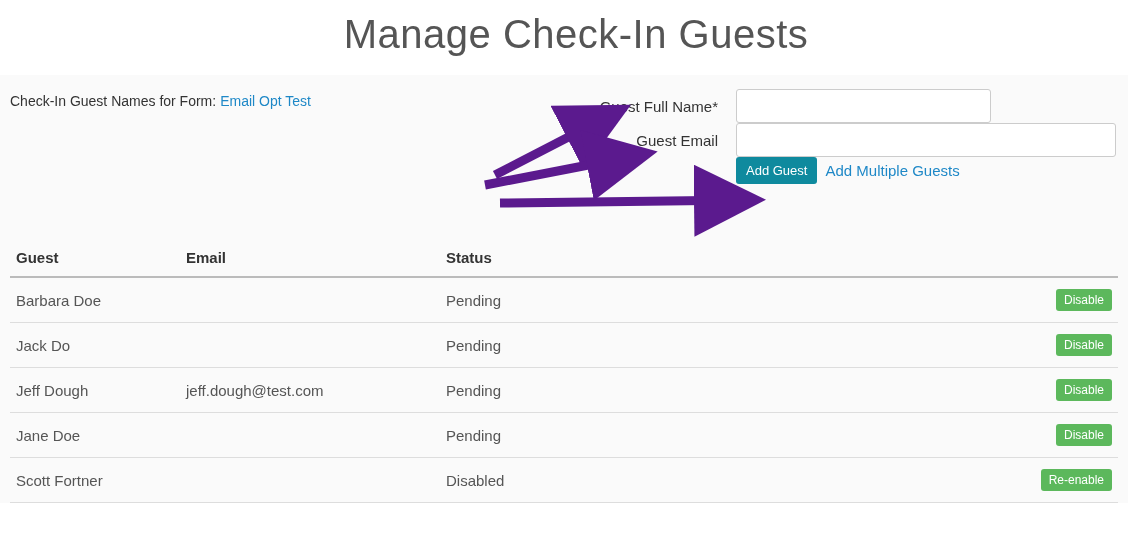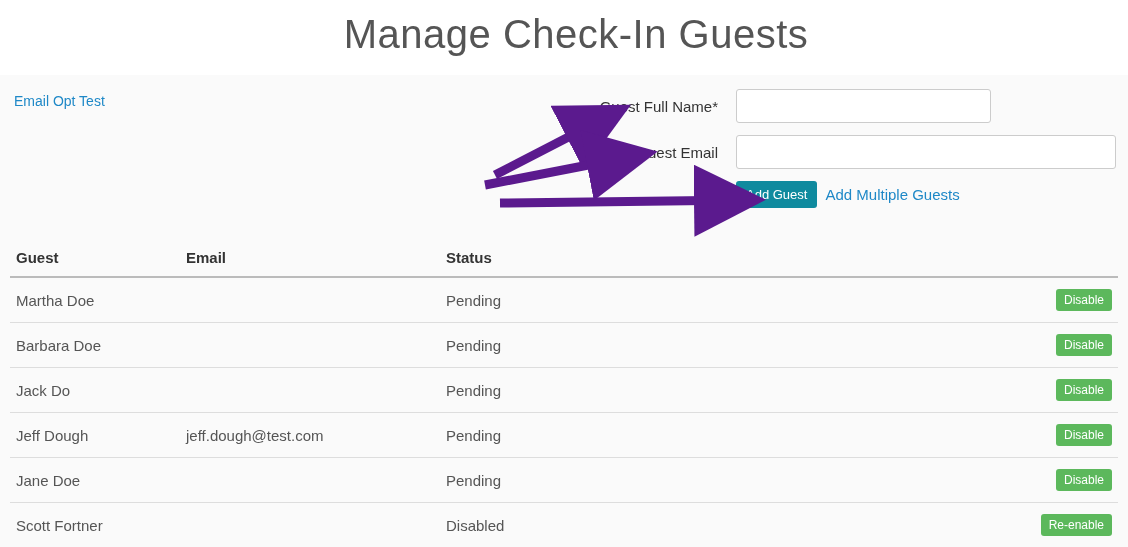--- a/index.html
+++ b/index.html
@@ -35,21 +35,20 @@
     }
     .form-area {
       position: absolute;
       right: 12px;
       top: 14px;
       width: 560px;
     }
     .form-row {
       display: flex;
       align-items: center;
-      margin-bottom: 12px;
     }
     .form-row label {
       width: 180px;
       text-align: right;
       padding-right: 18px;
       color: #333;
       font-size: 15px;
     }
     .form-row input {
       flex: 1;
@@ -127,20 +126,21 @@
     }
   </style>
 </head>
 <body>
 
 <h1 class="page-title">Manage Check-In Guests</h1>
 
 <div class="panel">
 
   <div class="form-header">
+    <span>Check-In Guest Names for Form:</span>
     <span class="form-link">Email Opt Test</span>
   </div>
 
   <div class="form-area">
     <div class="form-row narrow">
       <label>Guest Full Name*</label>
       <input type="text" value="" style="">
     </div>
     <div class="form-row">
       <label>Guest Email</label>
@@ -168,26 +168,20 @@
       <thead>
         <tr>
           <th class="col-guest">Guest</th>
           <th class="col-email">Email</th>
           <th>Status</th>
           <th class="col-action"></th>
         </tr>
       </thead>
       <tbody id="guest-tbody">
           <tr>
-            <td class="col-guest">Martha Doe</td>
-            <td class="col-email"></td>
-            <td>Pending</td>
-            <td class="col-action"><button class="btn-green">Disable</button></td>
-          </tr>
-          <tr>
             <td class="col-guest">Barbara Doe</td>
             <td class="col-email"></td>
             <td>Pending</td>
             <td class="col-action"><button class="btn-green">Disable</button></td>
           </tr>
           <tr>
             <td class="col-guest">Jack Do</td>
             <td class="col-email"></td>
             <td>Pending</td>
             <td class="col-action"><button class="btn-green">Disable</button></td>

